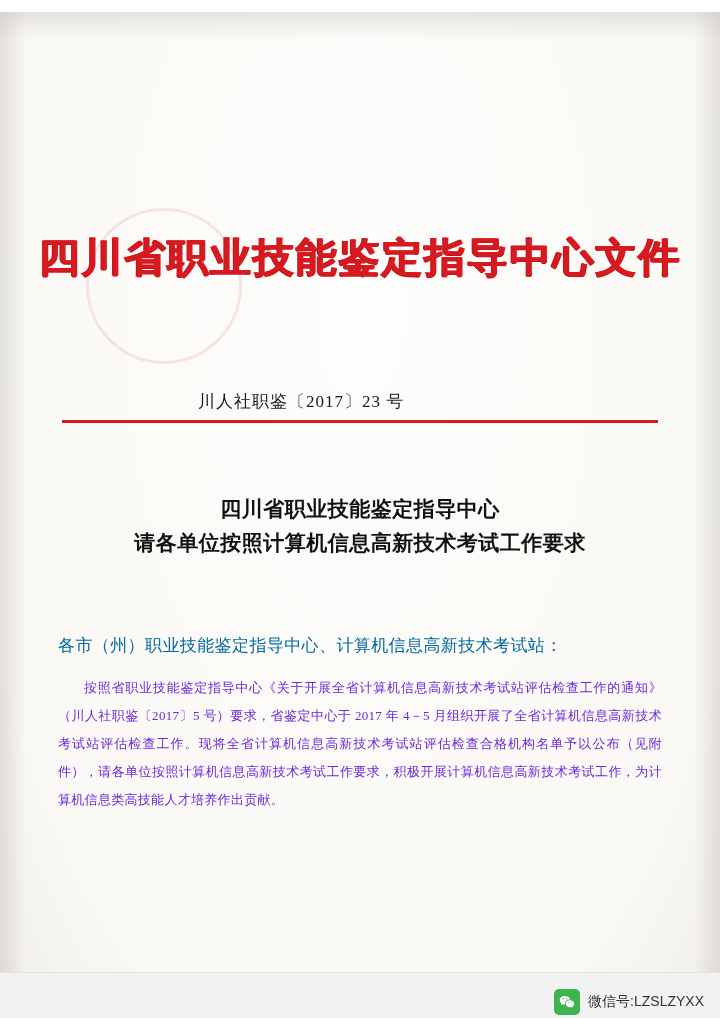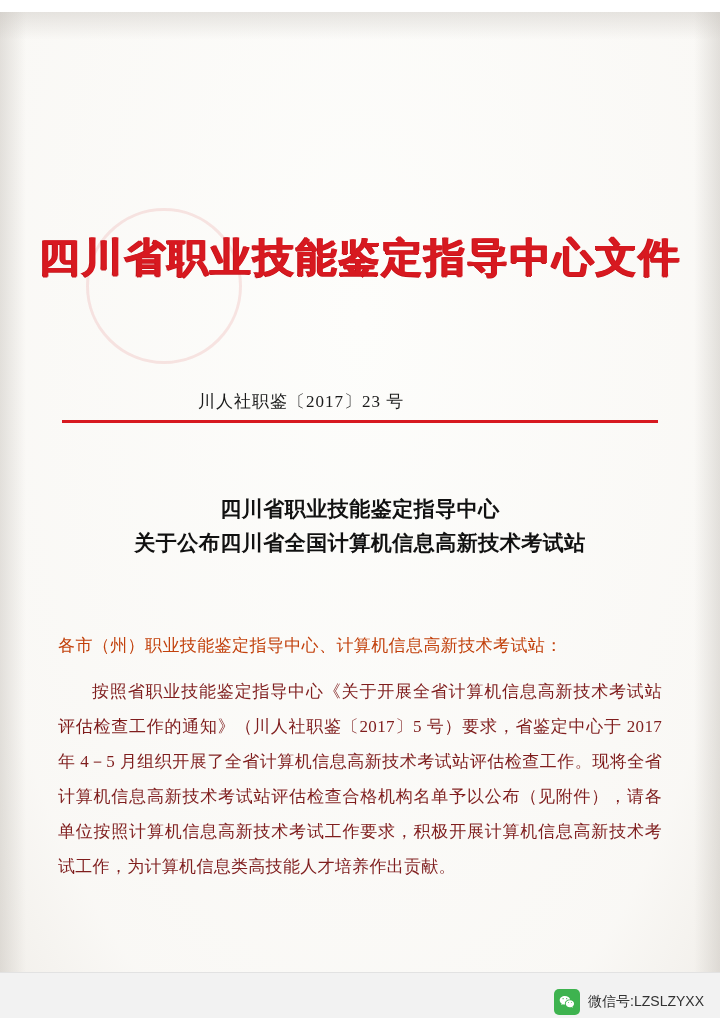--- a/index.html
+++ b/index.html
@@ -97,32 +97,32 @@
     letter-spacing: 0.5px;
   }
   .headline div { white-space: nowrap; }
 
   .salutation {
     position: absolute;
     top: 622px;
     left: 58px;
     width: 610px;
     font-size: 17px;
-    color: #c2410c;
+    color: #0369a1;
     letter-spacing: 0.4px;
   }
 
   .body-text {
     position: absolute;
     top: 662px;
     left: 58px;
     width: 604px;
-    font-size: 17px;
-    line-height: 35px;
-    color: #7f1d1d;
+    font-size: 13px;
+    line-height: 28px;
+    color: #6d28d9;
     text-align: justify;
     text-justify: inter-ideograph;
     letter-spacing: 0.3px;
   }
   .body-text p {
     margin: 0;
     text-indent: 2em;
   }
 
   .footer-bar {
@@ -191,21 +191,21 @@
   <div class="seal"></div>
 
   <div class="doc-title">四川省职业技能鉴定指导中心文件</div>
 
   <div class="doc-number">川人社职鉴〔2017〕23 号</div>
 
   <div class="red-rule"></div>
 
   <div class="headline">
     <div>四川省职业技能鉴定指导中心</div>
-    <div>关于公布四川省全国计算机信息高新技术考试站</div>
+    <div>请各单位按照计算机信息高新技术考试工作要求</div>
   </div>
 
   <div class="salutation">各市（州）职业技能鉴定指导中心、计算机信息高新技术考试站：</div>
 
   <div class="body-text">
     <p>按照省职业技能鉴定指导中心《关于开展全省计算机信息高新技术考试站评估检查工作的通知》（川人社职鉴〔2017〕5 号）要求，省鉴定中心于 2017 年 4－5 月组织开展了全省计算机信息高新技术考试站评估检查工作。现将全省计算机信息高新技术考试站评估检查合格机构名单予以公布（见附件），请各单位按照计算机信息高新技术考试工作要求，积极开展计算机信息高新技术考试工作，为计算机信息类高技能人才培养作出贡献。</p>
   </div>
 
   <div class="edge-shadow-left"></div>
   <div class="edge-shadow-right"></div>

